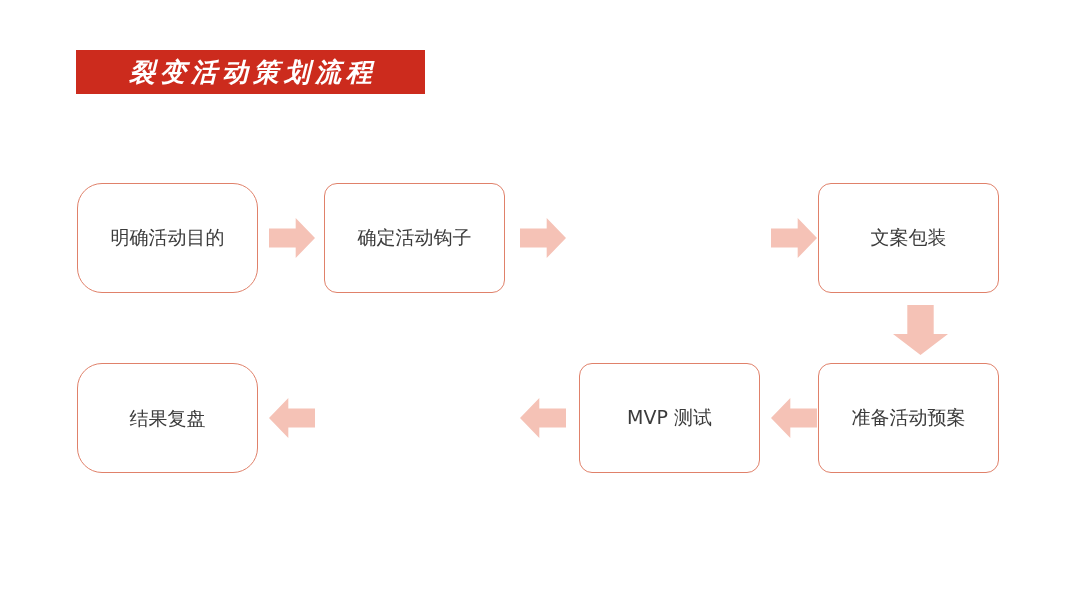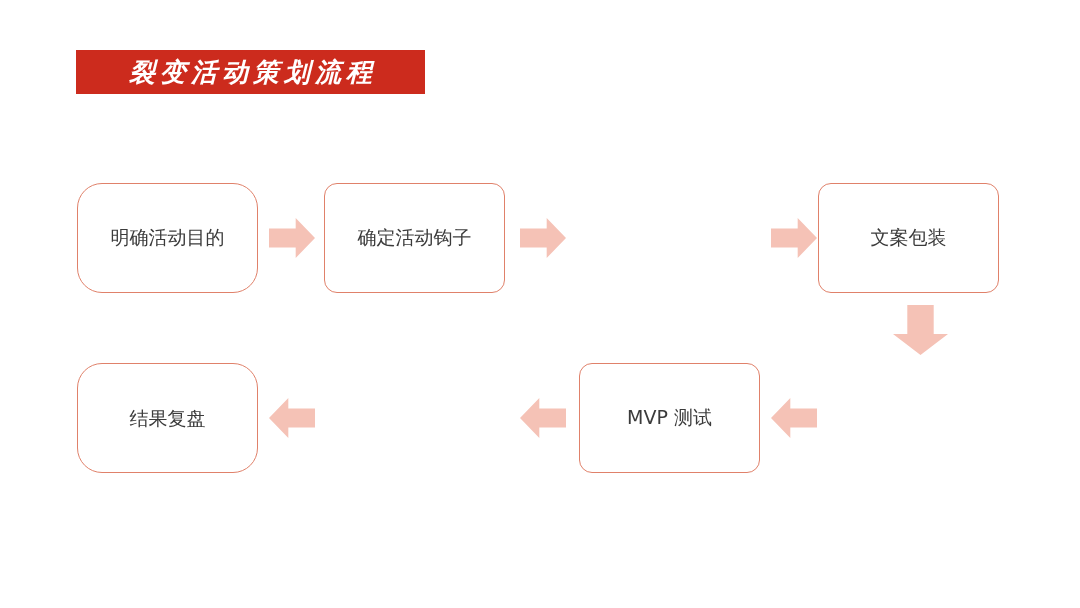--- a/index.html
+++ b/index.html
@@ -135,20 +135,23 @@
 
 
   <div class="arrow arrow-right arr-t3"></div>
 
   <div class="flow-box row-top col-4">
     <span class="flow-label">文案包装</span>
   </div>
 
   <div class="arrow arrow-down arr-down"></div>
 
+  <div class="flow-box row-bottom col-4">
+    <span class="flow-label">准备活动预案</span>
+  </div>
 
   <div class="arrow arrow-left arr-b1"></div>
 
   <div class="flow-box row-bottom col-3">
     <span class="flow-label">MVP 测试</span>
   </div>
 
   <div class="arrow arrow-left arr-b2"></div>
 
 

